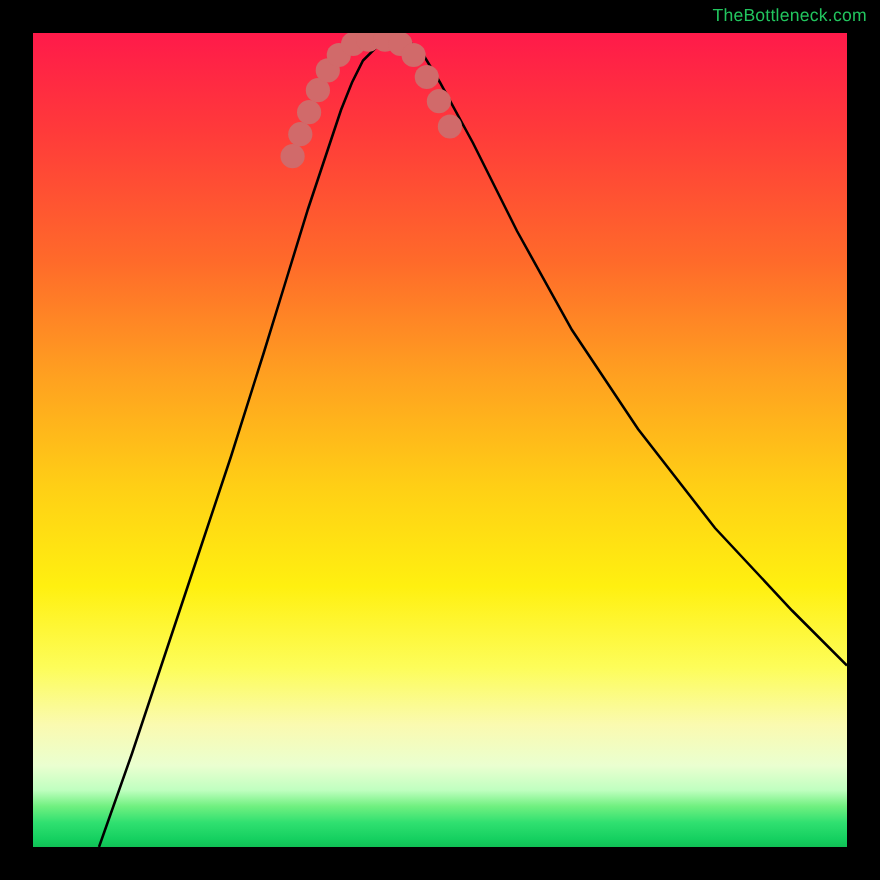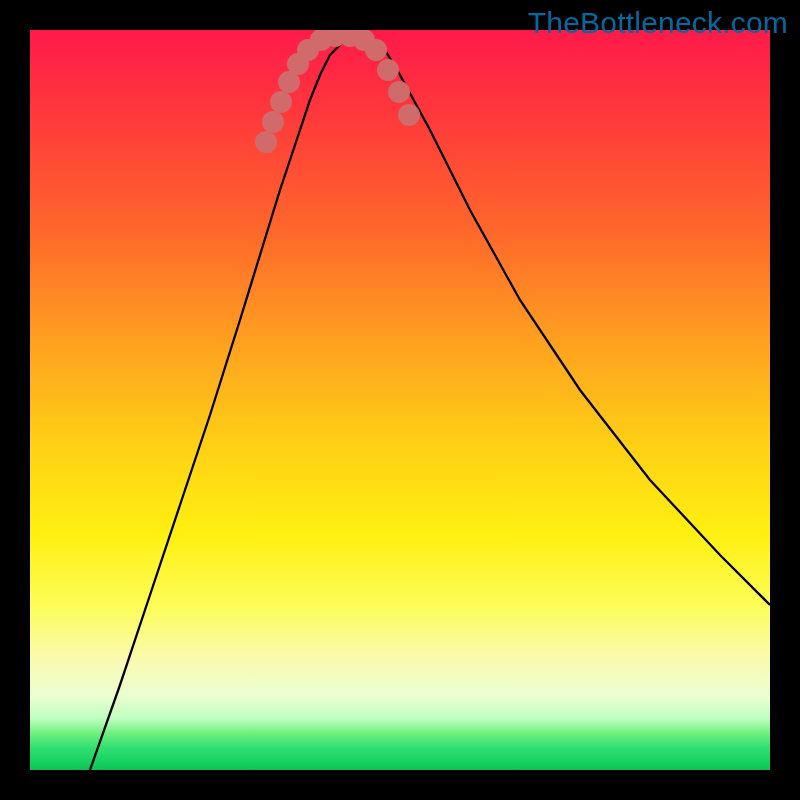--- a/index.html
+++ b/index.html
@@ -36,22 +36,22 @@
       #70f080 95%,
       #30e070 97%,
       #15d060 99%,
       #10c055 100%
     );
   }
   .watermark {
     position: absolute;
     top: 6px;
     right: 12px;
-    color: #0369a1;
-    font-size: 30px;
+    color: #22c55e;
+    font-size: 16px;
     font-weight: 500;
     letter-spacing: 0.2px;
     z-index: 5;
   }
   svg {
     position: absolute;
     inset: 0;
   }
 </style>
 </head>

